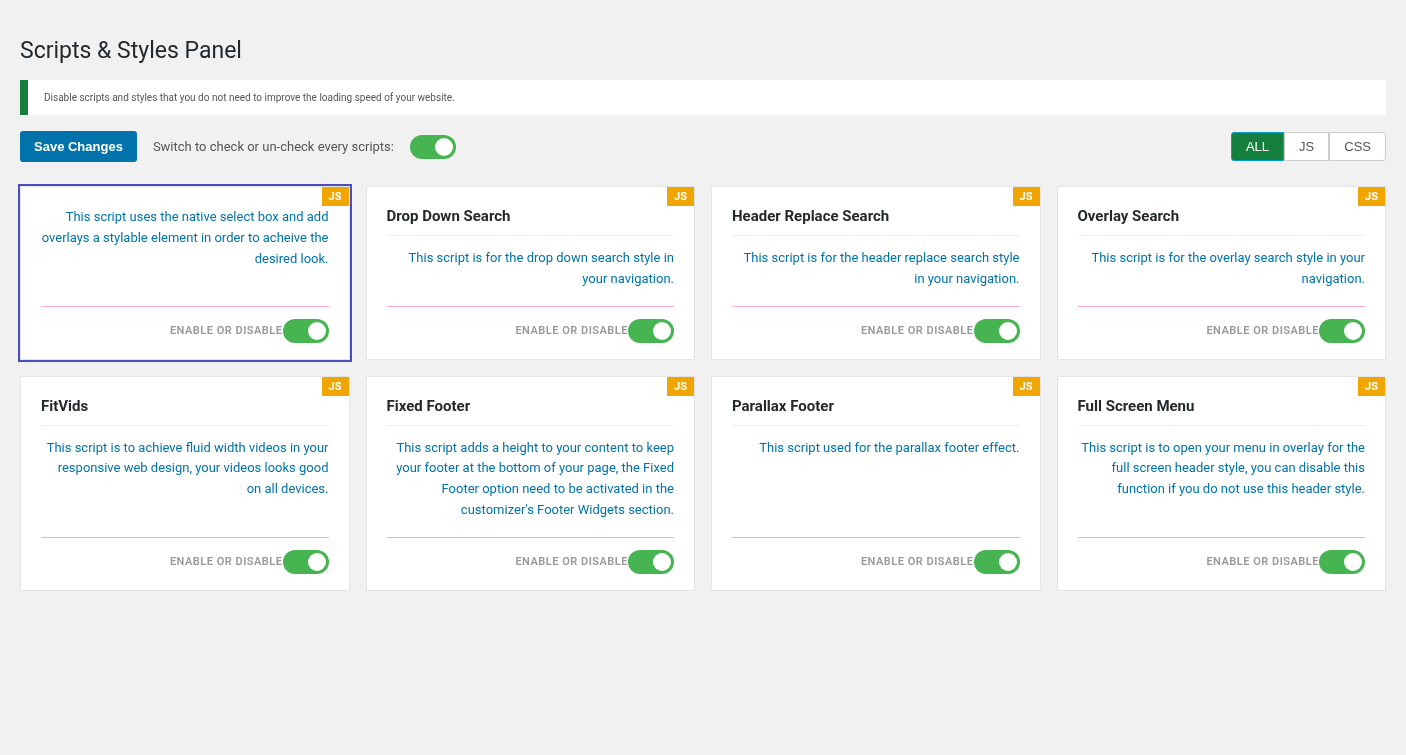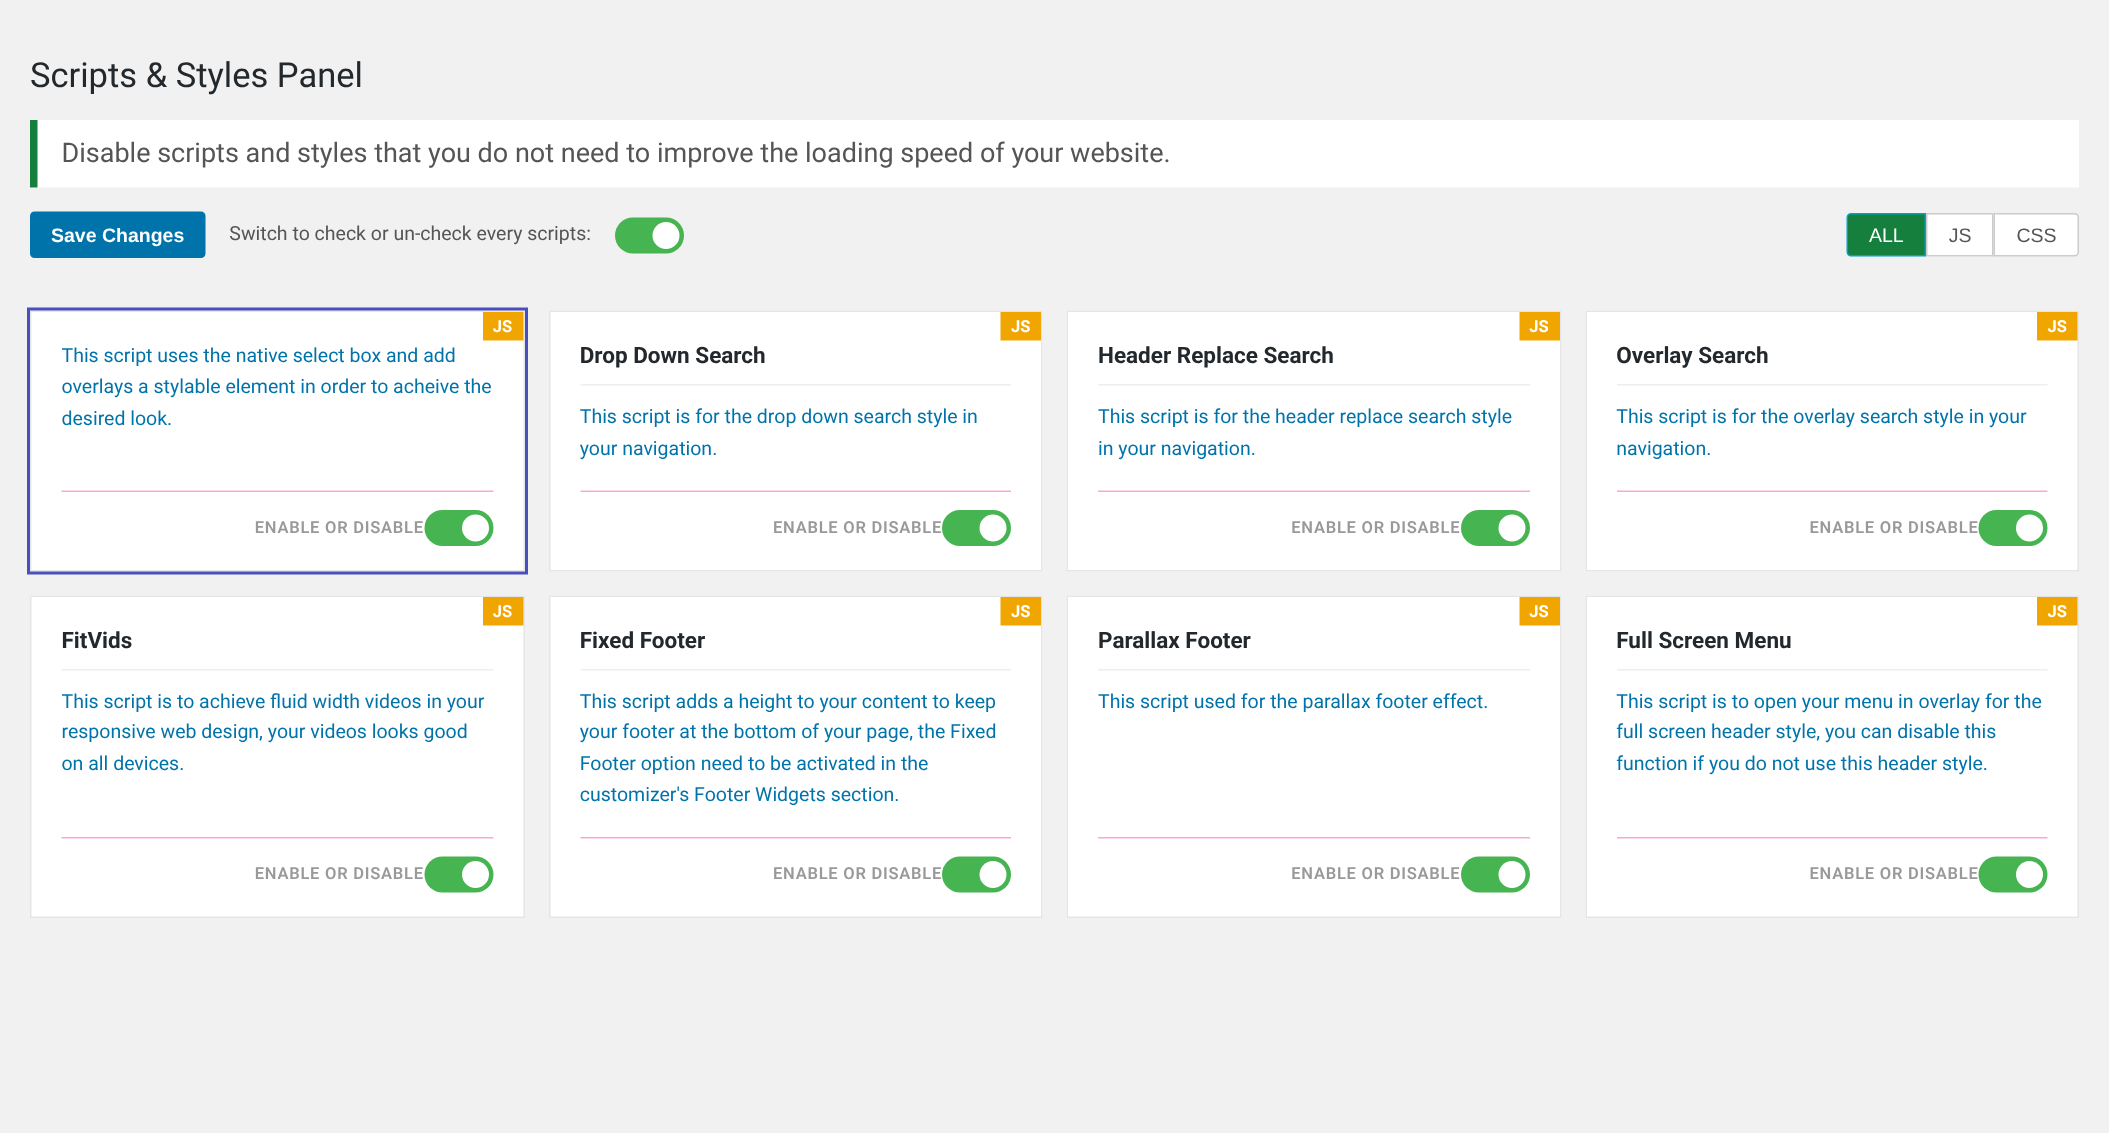--- a/index.html
+++ b/index.html
@@ -14,31 +14,31 @@
       max-width: 1406px;
     }
     .page-title {
       font-size: 23px;
       font-weight: 400;
       color: #23282d;
       margin-bottom: 16px;
     }
     .notice-bar {
       background: #fff;
-      border-left: 5px solid #15803d;
+      border-left: 8px solid #15803d;
       padding: 12px 16px;
       margin-bottom: 16px;
       color: #555;
-      font-size: 18px;
+      font-size: 10px;
     }
     .toolbar {
       display: flex;
       align-items: center;
       gap: 16px;
-      margin-bottom: 35px;
+      margin-bottom: 24px;
     }
     .save-btn {
       background: #0073aa;
       color: #fff;
       border: none;
       padding: 8px 14px;
       border-radius: 3px;
       font-size: 13px;
       cursor: pointer;
       font-weight: 600;
@@ -131,20 +131,21 @@
       margin-bottom: 12px;
       padding-bottom: 10px;
       border-bottom: 1px solid #eee;
     }
     .card-desc {
       font-size: 13px;
       color: #0073aa;
       line-height: 1.6;
       flex: 1;
       margin-bottom: 16px;
+      text-align: right;
     }
     .card-footer {
       display: flex;
       align-items: center;
       justify-content: flex-end;
       padding-top: 12px;
       border-top: 1px solid #f9a8d4;
     }
     .enable-label {
       font-size: 11px;

